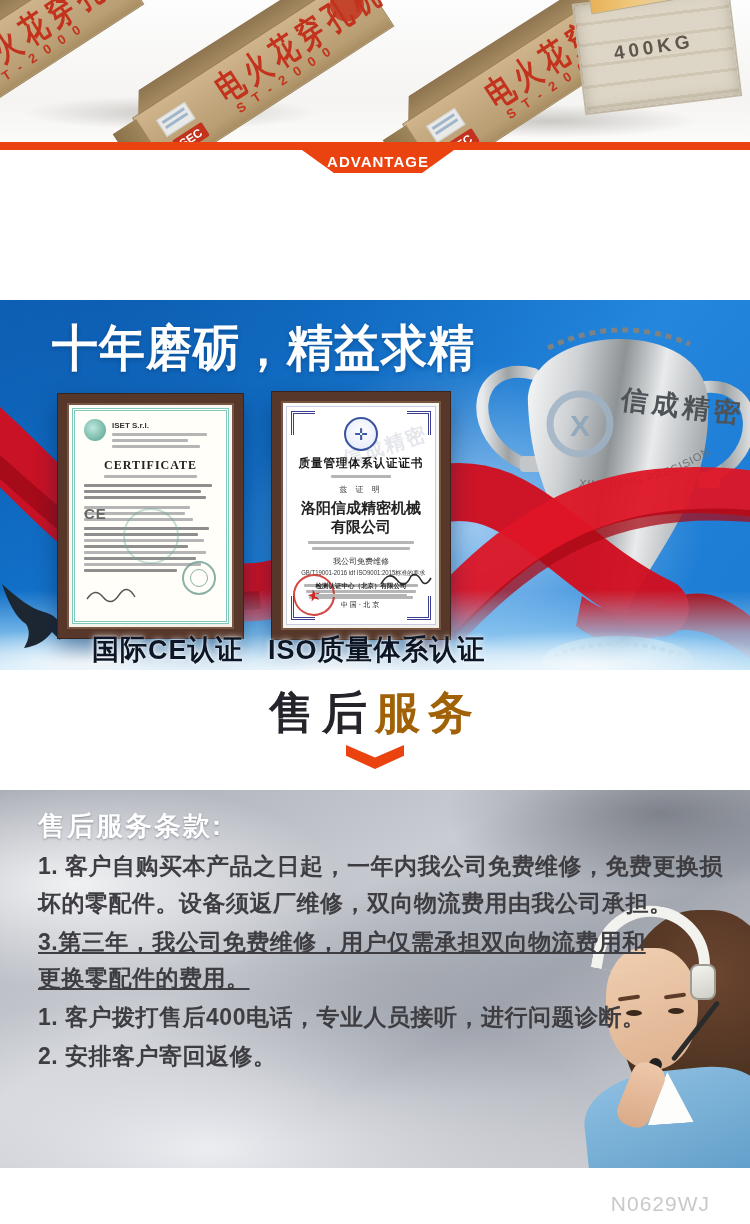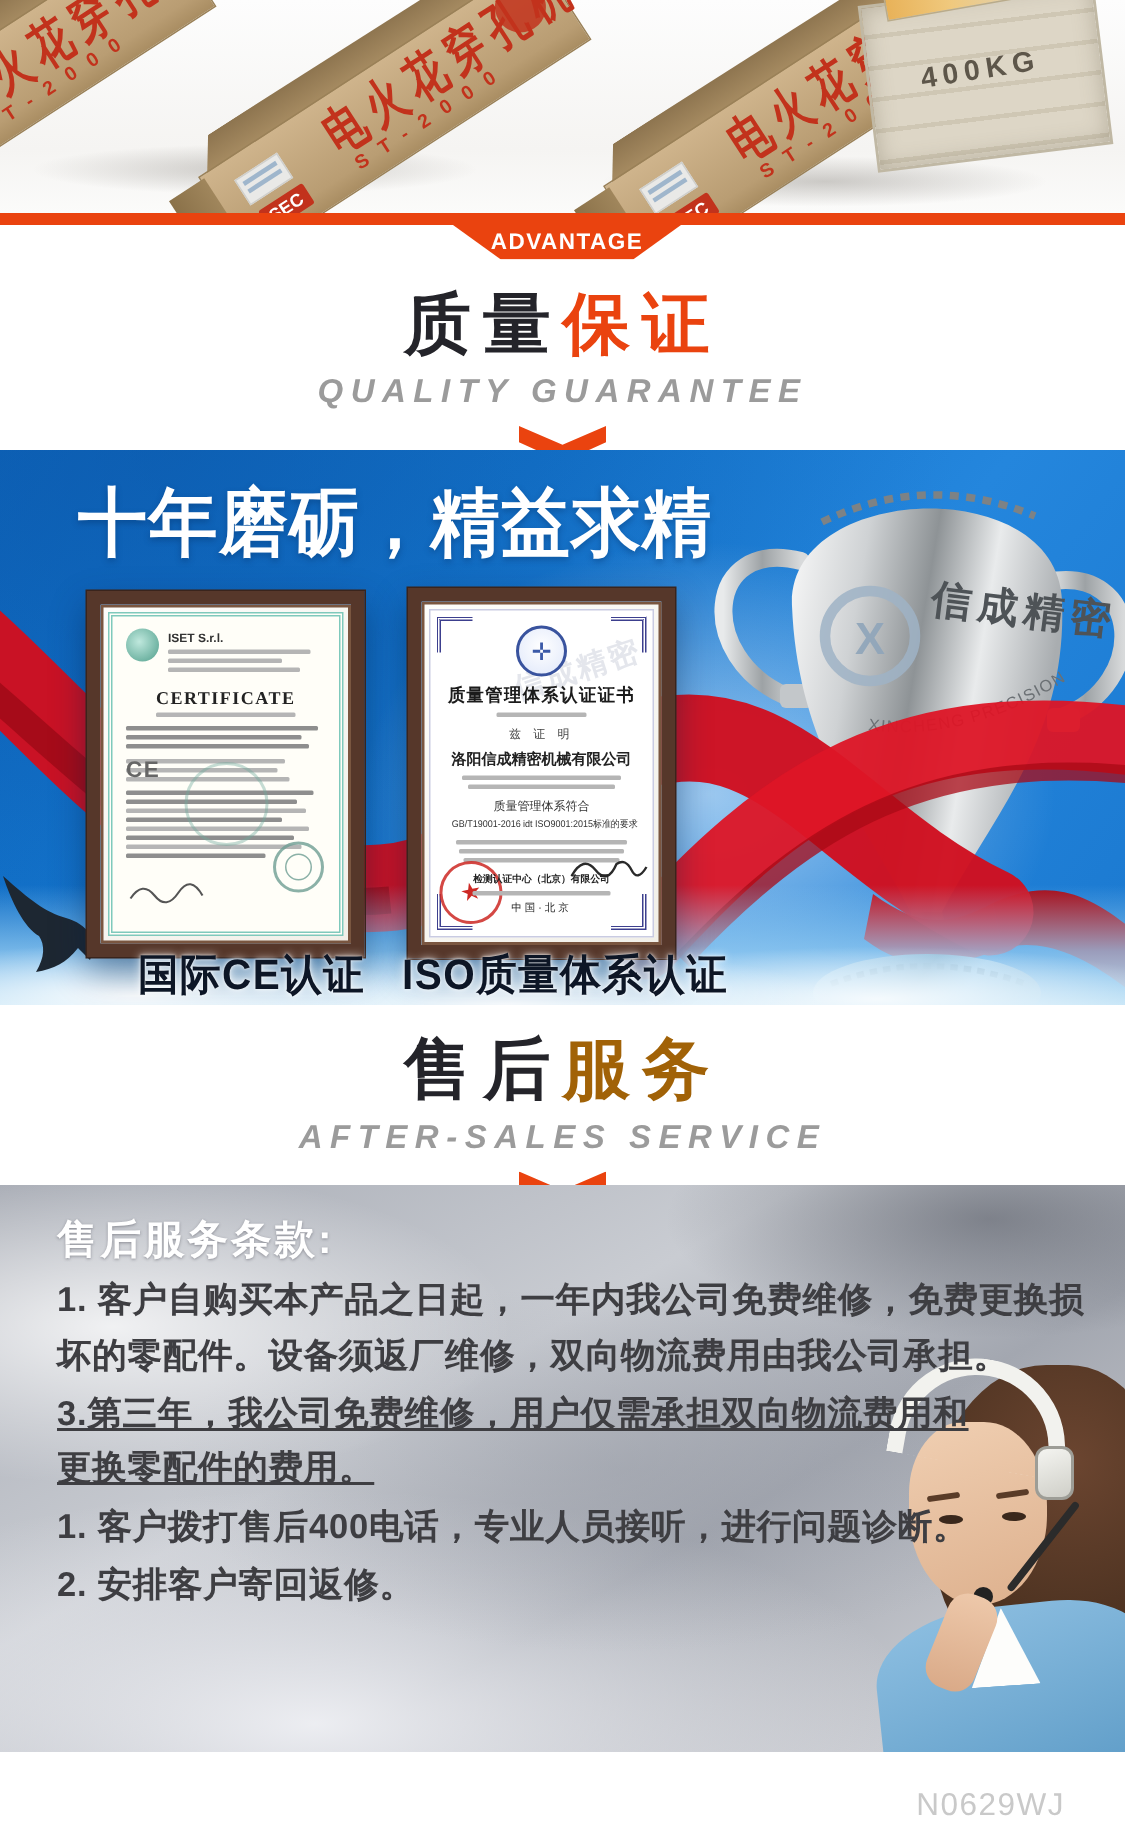--- a/index.html
+++ b/index.html
@@ -74,21 +74,21 @@
   .iso-corner { position:absolute; width:24px; height:24px; border:3px double #3c3f8e; }
   .iso-corner.tl { left:4px; top:4px; border-right:none; border-bottom:none; }
   .iso-corner.tr { right:4px; top:4px; border-left:none; border-bottom:none; }
   .iso-corner.bl { left:4px; bottom:4px; border-right:none; border-top:none; }
   .iso-corner.br { right:4px; bottom:4px; border-left:none; border-top:none; }
   .iso-emblem { width:34px; height:34px; margin:2px auto 4px; border-radius:50%; border:2px solid #39539e; background:radial-gradient(circle at 50% 42%, #ffffff, #dfe7fa); position:relative; }
   .iso-emblem::after { content:"✛"; position:absolute; left:0; right:0; top:6px; text-align:center; color:#3c5aa8; font-size:16px; }
   .iso-wm { position:absolute; right:6px; top:26px; font-size:20px; font-weight:bold; color:rgba(130,140,170,.22); transform:rotate(-18deg); letter-spacing:2px; }
   .cert-title-iso { text-align:center; font-size:12px; font-weight:bold; color:#1b1b1b; letter-spacing:1px; margin-top:2px; transform:scaleX(.96); }
   .iso-sub { text-align:center; font-size:8px; color:#444; margin-top:6px; letter-spacing:3px; }
-  .iso-company { text-align:center; font-size:10px; font-weight:bold; color:#222; margin-top:4px; }
+  .iso-company { text-align:center; font-size:15px; font-weight:bold; color:#222; margin-top:4px; }
   .iso-line { text-align:center; font-size:8px; color:#333; margin-top:6px; }
   .iso-standard { text-align:center; font-size:6.5px; color:#333; margin-top:2px; white-space:nowrap; transform:scaleX(.92); }
   .iso-bottom { position:absolute; left:10px; right:10px; bottom:14px; }
   .iso-stamp { position:absolute; left:6px; bottom:8px; width:42px; height:42px; border:2px solid rgba(205,40,35,.85); border-radius:50%; transform:rotate(-12deg); display:flex; align-items:center; justify-content:center; color:#cd2823; font-size:16px; }
   .iso-org { text-align:center; font-size:6.5px; font-weight:bold; color:#222; }
   .iso-city { text-align:center; font-size:7px; color:#222; margin-top:3px; letter-spacing:2px; }
   .iso-sign-svg { position:absolute; right:2px; bottom:34px; }
 
   .cert-label { position:absolute; font-size:27px; font-weight:bold; color:#0d1626; letter-spacing:1px; text-shadow:0 0 6px rgba(255,255,255,.9), 0 0 2px rgba(255,255,255,.9); transform:scaleY(1.05); }
   .cert-label.ce-l { left:92px; top:332px; }
@@ -177,25 +177,20 @@
       <div class="lid-gap"></div>
       <div class="weight">400KG</div>
     </div>
   </div>
 
   <div class="adv-line" style="background:#ea430f;"></div>
   <div class="adv-tab" style="background:#ea430f;">
     <span>ADVANTAGE</span>
   </div>
 
-  <div class="sec-header" style="top:193px;">
-    <div class="sec-title"><span>质量</span><span class="red" style="color:#ea430f;">保证</span></div>
-    <div class="sec-sub">QUALITY  GUARANTEE</div>
-    <div class="chevron" style="background:#ea430f;"></div>
-  </div>
 
   <div class="banner">
 
     <svg class="trophy-svg" width="300" height="378" viewBox="0 0 300 378">
       <defs>
         <linearGradient id="silver" x1="0" y1="0" x2="1" y2="0.25">
           <stop offset="0" stop-color="#fafafa"></stop>
             <stop offset="0.28" stop-color="#cfd2d4"></stop>
           <stop offset="0.52" stop-color="#8e9396"></stop>
             <stop offset="0.74" stop-color="#e9ebec"></stop>
@@ -292,21 +287,21 @@
         <div class="iso-corner bl"></div>
         <div class="iso-corner br"></div>
         <div class="iso-wm">信成精密</div>
         <div class="iso-emblem"></div>
         <div class="cert-title-iso">质量管理体系认证证书</div>
         <div class="tbar lt" style="width:46%;margin:3px auto 0;"></div>
         <div class="iso-sub">兹 证 明</div>
         <div class="iso-company">洛阳信成精密机械有限公司</div>
         <div class="tbar lt" style="width:82%;margin:4px auto 0;"></div>
         <div class="tbar lt" style="width:76%;margin:3px auto 0;"></div>
-        <div class="iso-line">质量管理体系符合</div>
+        <div class="iso-line">我公司免费维修</div>
         <div class="iso-standard">GB/T19001-2016 idt ISO9001:2015标准的要求</div>
         <div class="tbar lt" style="width:88%;margin:6px auto 0;"></div>
         <div class="tbar lt" style="width:84%;margin:3px auto 0;"></div>
         <div class="tbar lt" style="width:80%;margin:3px auto 0;"></div>
         <div class="iso-stamp">
             <span>★</span>
           </div>
         <svg class="iso-sign-svg" width="56" height="22" viewBox="0 0 56 22">
           <path d="M4,16 Q12,2 20,12 T34,8 Q40,4 44,12 T54,10" fill="none" stroke="#2a2a2a" stroke-width="1.6"></path>
         </svg>
@@ -317,21 +312,20 @@
         </div>
       </div>
     </div>
 
     <div class="cert-label ce-l">国际CE认证</div>
     <div class="cert-label iso-l">ISO质量体系认证</div>
   </div>
 
   <div class="sec-header" style="top:690px;">
     <div class="sec-title"><span>售后</span><span class="red" style="color:#a16207;">服务</span></div>
-    <div class="sec-sub">AFTER-SALES  SERVICE</div>
     <div class="chevron" style="background:#ea430f;"></div>
   </div>
 
   <div class="terms">
     <div class="csr">
       <div class="hair"></div>
       <div class="face"></div>
       <div class="brow b1"></div>
       <div class="brow b2"></div>
       <div class="eye e1"></div>

